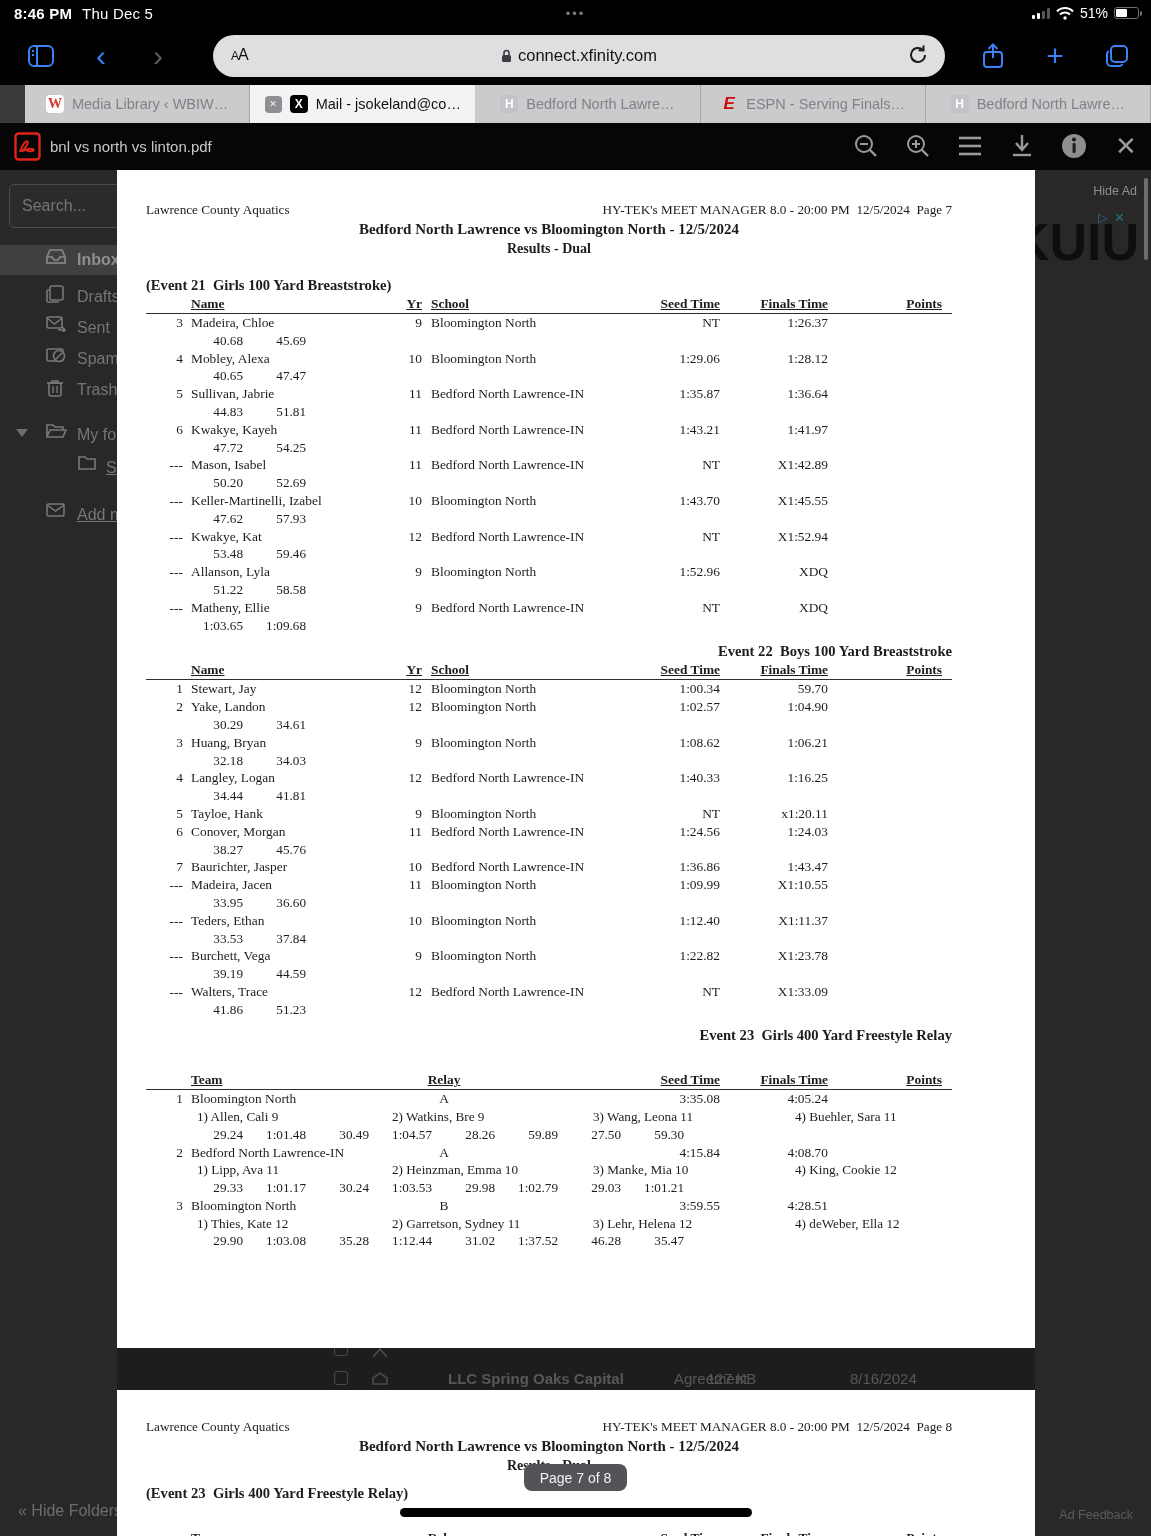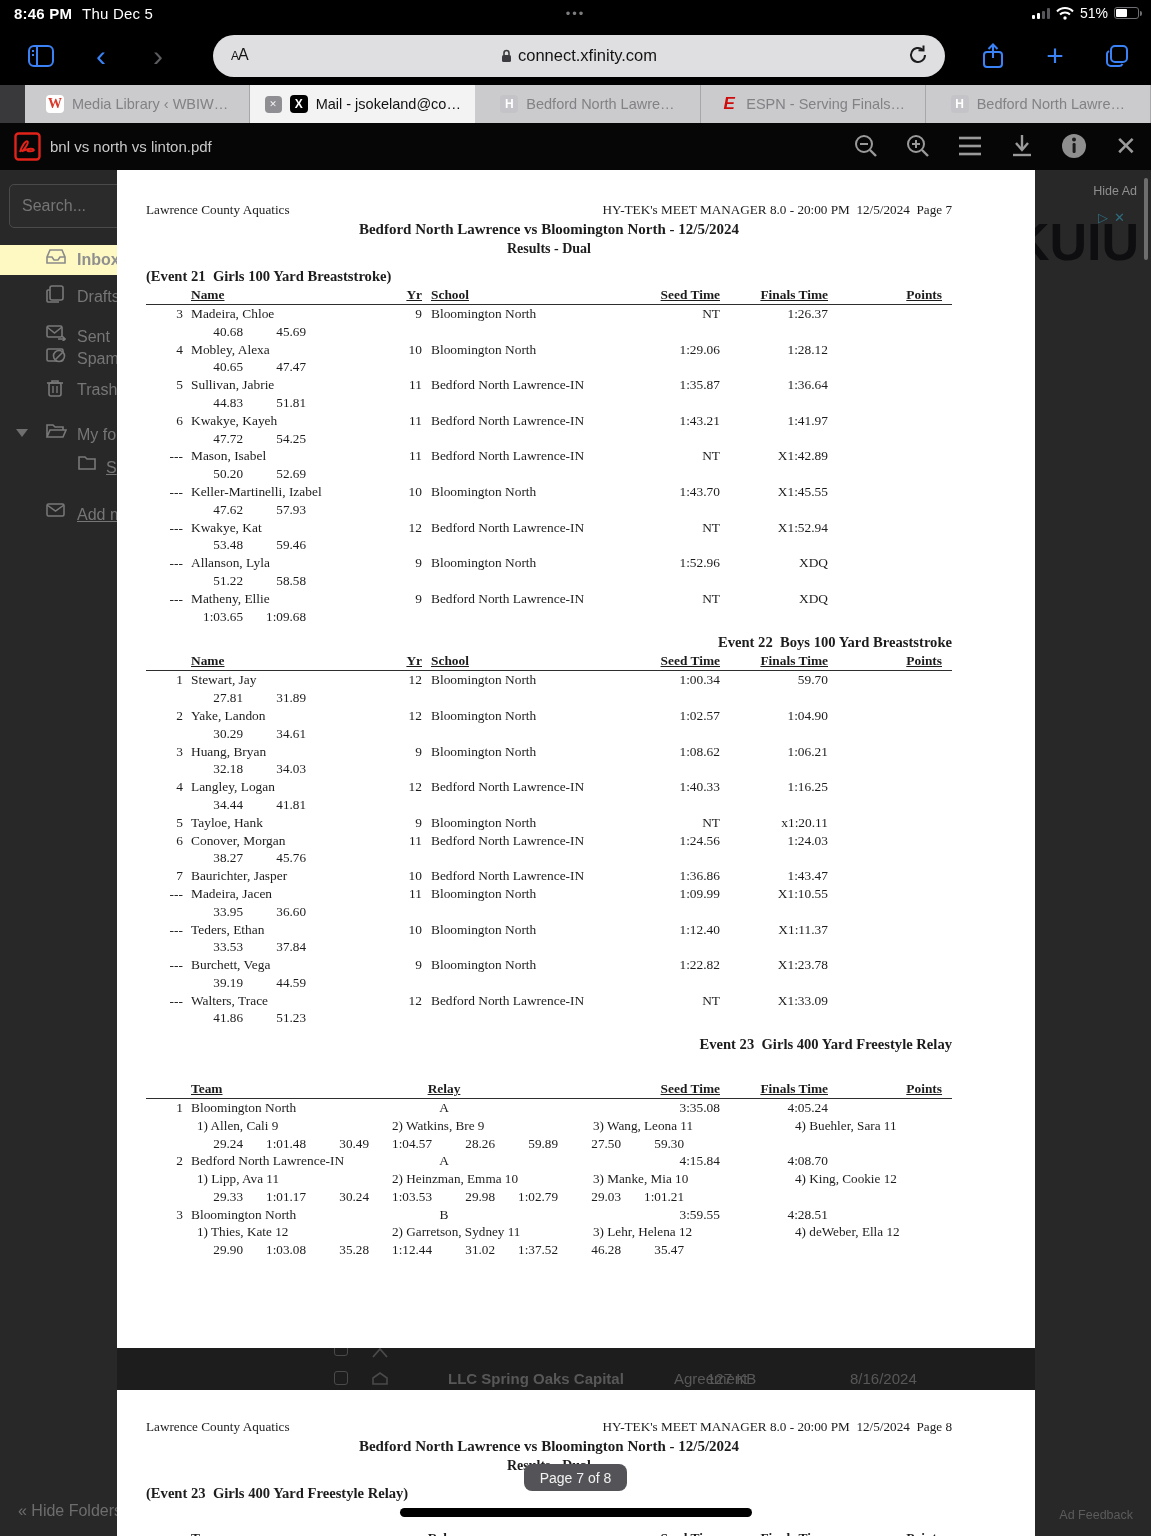--- a/index.html
+++ b/index.html
@@ -52,21 +52,21 @@
 
   
   .content{position:absolute;left:0;top:170px;width:1151px;height:1366px;background:#282828;overflow:hidden;}
 
   
   .side{position:absolute;left:0;top:0;width:150px;height:1366px;color:#767676;font-size:16px;}
   .side-search{position:absolute;left:9px;top:14px;width:150px;height:44px;background:#2b2b2b;border:1px solid #4a4a4a;border-radius:5px;color:#5e5e5e;font-size:16px;padding-left:12px;font-family:"Liberation Sans",sans-serif;}
   .side-item{position:absolute;left:0;width:160px;height:30px;display:flex;align-items:center;}
   .side-item .ic{position:absolute;left:46px;top:3px;}
   .side-item .lbl{position:absolute;left:77px;white-space:nowrap;}
-  .side-item.hl{background:#fef9c3;}
+  .side-item.hl{background:#404040;}
   .side-item.hl .lbl{font-weight:bold;color:#8f8f8f;}
   .side-item .caret{position:absolute;left:16px;top:9px;width:0;height:0;border-left:6px solid transparent;border-right:6px solid transparent;border-top:8px solid #6f6f6f;}
   .side-item.sub .ic{left:78px;}
   .side-item.sub .lbl{left:106px;text-decoration:underline;}
   .side-item.link .lbl{text-decoration:underline;}
   .hide-folders{position:absolute;left:18px;top:1332px;color:#6d6d6d;font-size:16px;white-space:nowrap;}
 
   
   .adrail{position:absolute;right:0;top:0;width:240px;height:1366px;color:#8f8f8f;}
   .hide-ad{position:absolute;right:14px;top:14px;font-size:12.5px;color:#8f8f8f;}
@@ -279,21 +279,21 @@
             </svg></span>
         <span class="lbl">Inbox</span>
       </div>
       <div class="side-item" style="top:112px">
         <span class="ic"><svg width="18" height="18" viewBox="0 0 18 18">
               <rect x="4" y="1" width="13" height="14" rx="2" stroke="#787878" stroke-width="1.6" fill="none"></rect>
               <path d="M4 5 H2 a1 1 0 0 0-1 1 v10 a1 1 0 0 0 1 1 h11" stroke="#787878" stroke-width="1.6" fill="none"></path>
             </svg></span>
         <span class="lbl">Drafts</span>
       </div>
-      <div class="side-item" style="top:152px">
+      <div class="side-item" style="top:143px">
         <span class="ic"><svg width="20" height="16" viewBox="0 0 20 16">
               <rect x="1" y="1" width="15" height="11" rx="1.5" stroke="#787878" stroke-width="1.6" fill="none"></rect>
               <path d="M1 2 L8.5 8 L16 2" stroke="#787878" stroke-width="1.6" fill="none"></path>
               <path d="M12 14 h7 m-3-3 l3 3 l-3 3" stroke="#787878" stroke-width="1.6" fill="none"></path>
             </svg></span>
         <span class="lbl">Sent</span>
       </div>
       <div class="side-item" style="top:174px">
         <span class="ic"><svg width="20" height="17" viewBox="0 0 20 17">
               <rect x="1" y="2" width="16" height="12" rx="1.5" stroke="#787878" stroke-width="1.6" fill="none"></rect>
@@ -373,21 +373,21 @@
     </div>
 
     <div class="page page7">
       <div class="phead">
         <span>Lawrence County Aquatics</span>
         <span class="meta">HY-TEK's MEET MANAGER 8.0 - 20:00 PM  12/5/2024  Page 7</span>
       </div>
       <div class="ptitle">Bedford North Lawrence vs Bloomington North - 12/5/2024</div>
       <div class="psub">Results - Dual</div>
       <div id="p7-events">
-          <div class="ev-title" style="margin-top: 9px;">(Event 21  Girls 100 Yard Breaststroke)</div>
+          <div class="ev-title" style="margin-top: 18px;">(Event 21  Girls 100 Yard Breaststroke)</div>
           <div class="thead g7">
             <span></span>
             <span class="l nm">Name</span>
             <span class="r">Yr</span>
             <span class="l sc">School</span>
             <span class="r">Seed Time</span>
             <span class="r">Finals Time</span>
             <span class="r">Points</span>
           </div>
           <div class="trow">
@@ -518,24 +518,20 @@
             <span class="r">Points</span>
           </div>
           <div class="trow">
             <span class="r">1</span>
             <span class="l nm">Stewart, Jay</span>
             <span class="r">12</span>
             <span class="l sc">Bloomington North</span>
             <span class="r">1:00.34</span>
             <span class="r">59.70</span>
             <span></span>
-          </div>
-          <div class="splits">
-            <span class="r">27.81</span>
-            <span class="r">31.89</span>
           </div>
           <div class="trow">
             <span class="r">2</span>
             <span class="l nm">Yake, Landon</span>
             <span class="r">12</span>
             <span class="l sc">Bloomington North</span>
             <span class="r">1:02.57</span>
             <span class="r">1:04.90</span>
             <span></span>
           </div>

